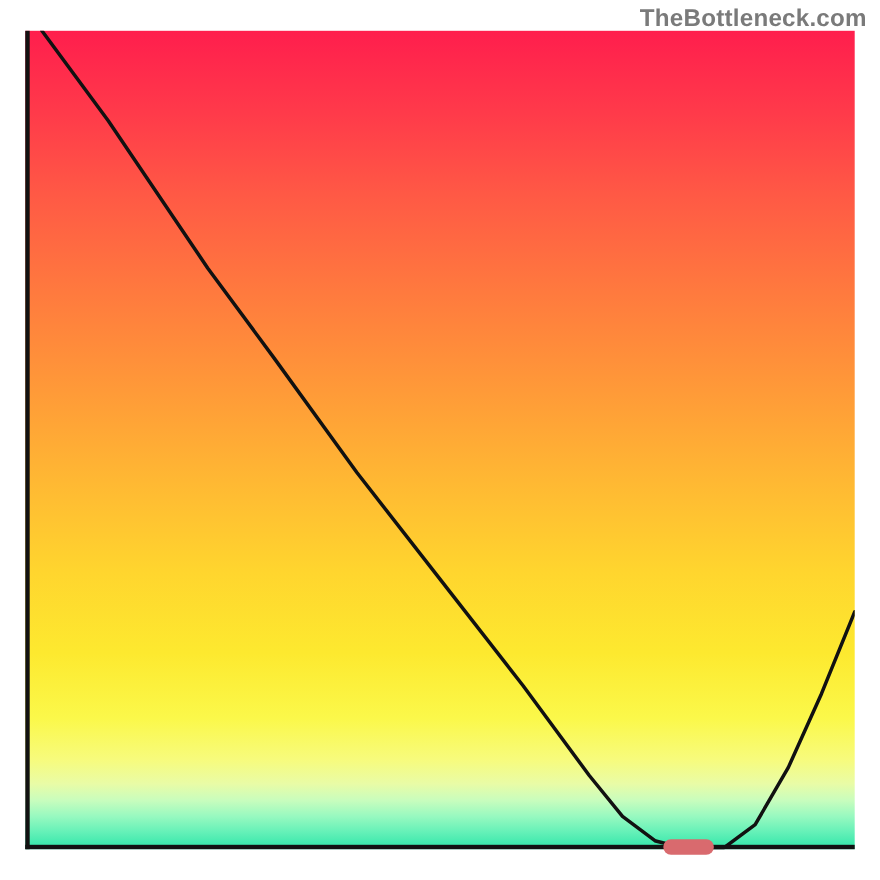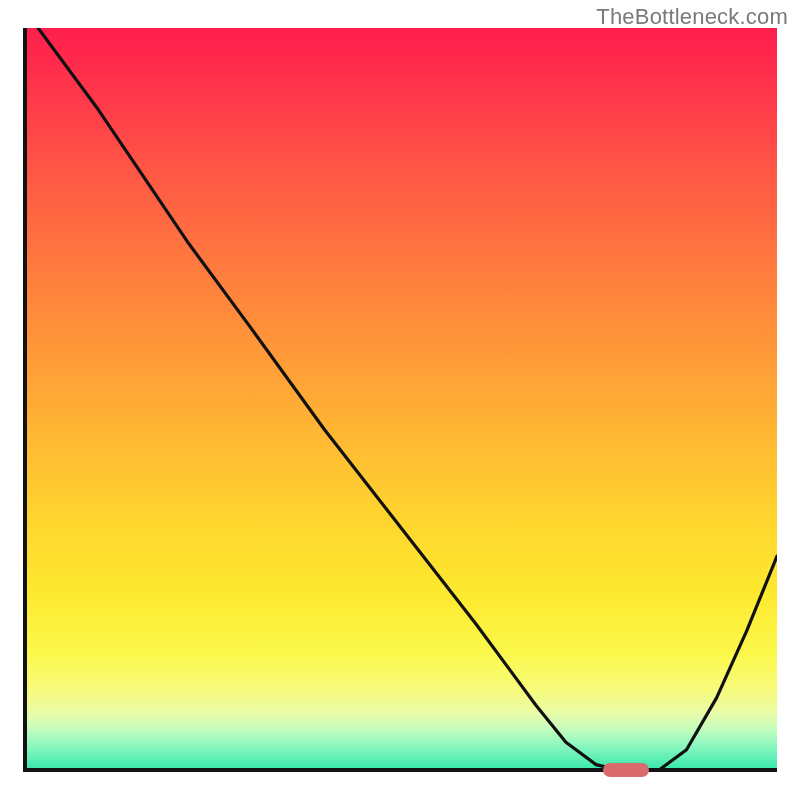--- a/index.html
+++ b/index.html
@@ -15,21 +15,21 @@
     position: relative;
     width: 800px;
     height: 800px;
   }
   .watermark {
     position: absolute;
     top: 4px;
     right: 12px;
     color: #7a7a7a;
     font-size: 22px;
-    font-weight: 400;
+    font-weight: 700;
     letter-spacing: 0.2px;
     z-index: 10;
   }
   .plot-area {
     position: absolute;
     left: 23px;
     top: 28px;
     width: 754px;
     height: 744px;
     box-sizing: border-box;

